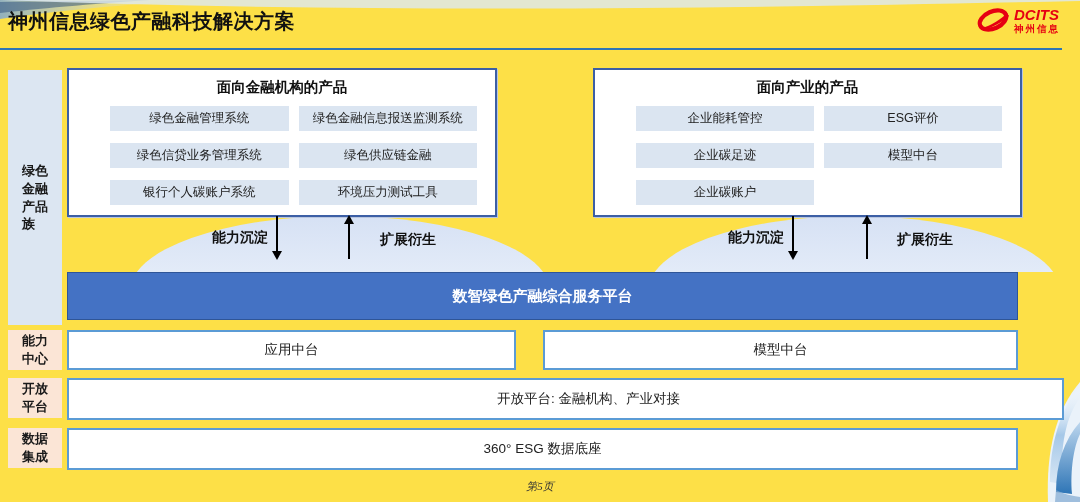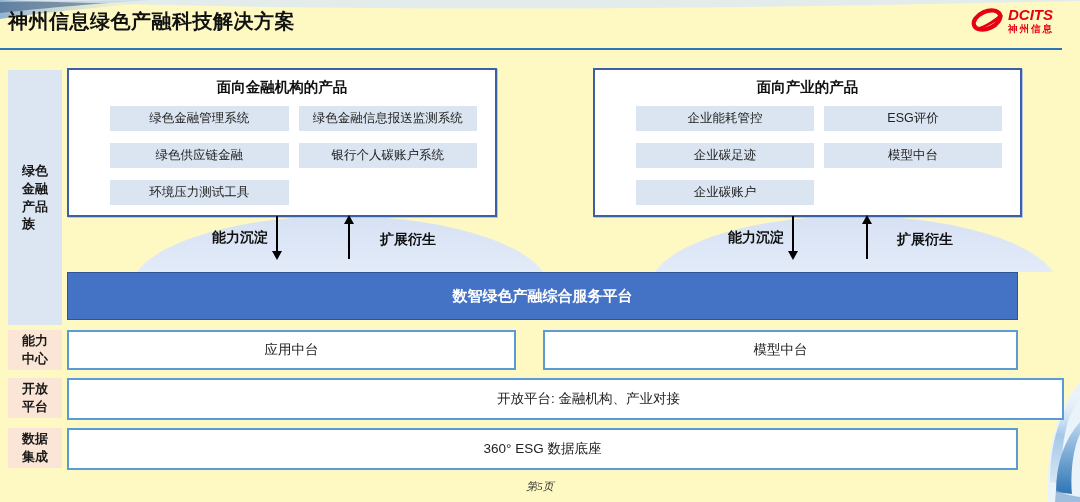--- a/index.html
+++ b/index.html
@@ -1,32 +1,32 @@
 <!DOCTYPE html>
 <html><head>
 <meta charset="utf-8">
 <style>
   html,body{margin:0;padding:0;background:#fff;}
   .slide{
-    position:relative;width:1080px;height:502px;background:#fef9c3;
+    position:relative;width:1080px;height:502px;background:#fde047;
     font-family:"Liberation Sans","DejaVu Sans",sans-serif;color:#1a1a1a;
     overflow:hidden;
     text-decoration:underline;
   }
   
   .page-title{
     position:absolute;left:8px;top:8px;font-size:20px;font-weight:bold;
     color:#111;letter-spacing:.5px;z-index:5;
   }
   .title-divider{
     position:absolute;left:0;top:48px;width:1062px;height:2px;
     background:#2e75b6;z-index:5;
   }
   .logo{
-    position:absolute;right:26px;top:7px;display:flex;align-items:center;z-index:6;
+    position:absolute;right:20px;top:7px;display:flex;align-items:center;z-index:6;
   }
   .logo-text{display:flex;flex-direction:column;line-height:1;margin-left:4px;}
   .logo-brand{font-size:15px;font-weight:bold;font-style:italic;color:#e60012;}
   .logo-company{font-size:9.5px;color:#e60012;letter-spacing:2px;margin-top:2px;font-weight:bold;}
   
   .top-swoosh{position:absolute;left:0;top:0;z-index:1;}
   .corner-swoosh{position:absolute;right:0;bottom:0;z-index:1;}
   
   .side-label{
     position:absolute;left:8px;width:54px;display:flex;align-items:center;
@@ -139,20 +139,21 @@
   </div>
   <div class="side-label side-data">
     <span class="v-text">数据集成</span>
   </div>
 
   <div class="group-box group-financial">
     <div class="group-title">面向金融机构的产品</div>
     <div class="chip-grid">
       <div class="chip">绿色金融管理系统</div>
       <div class="chip">绿色金融信息报送监测系统</div>
+      <div class="chip">绿色信贷业务管理系统</div>
       <div class="chip">绿色供应链金融</div>
       <div class="chip">银行个人碳账户系统</div>
       <div class="chip">环境压力测试工具</div>
     </div>
   </div>
 
   <div class="group-box group-industry">
     <div class="group-title">面向产业的产品</div>
     <div class="chip-grid">
       <div class="chip">企业能耗管控</div>

